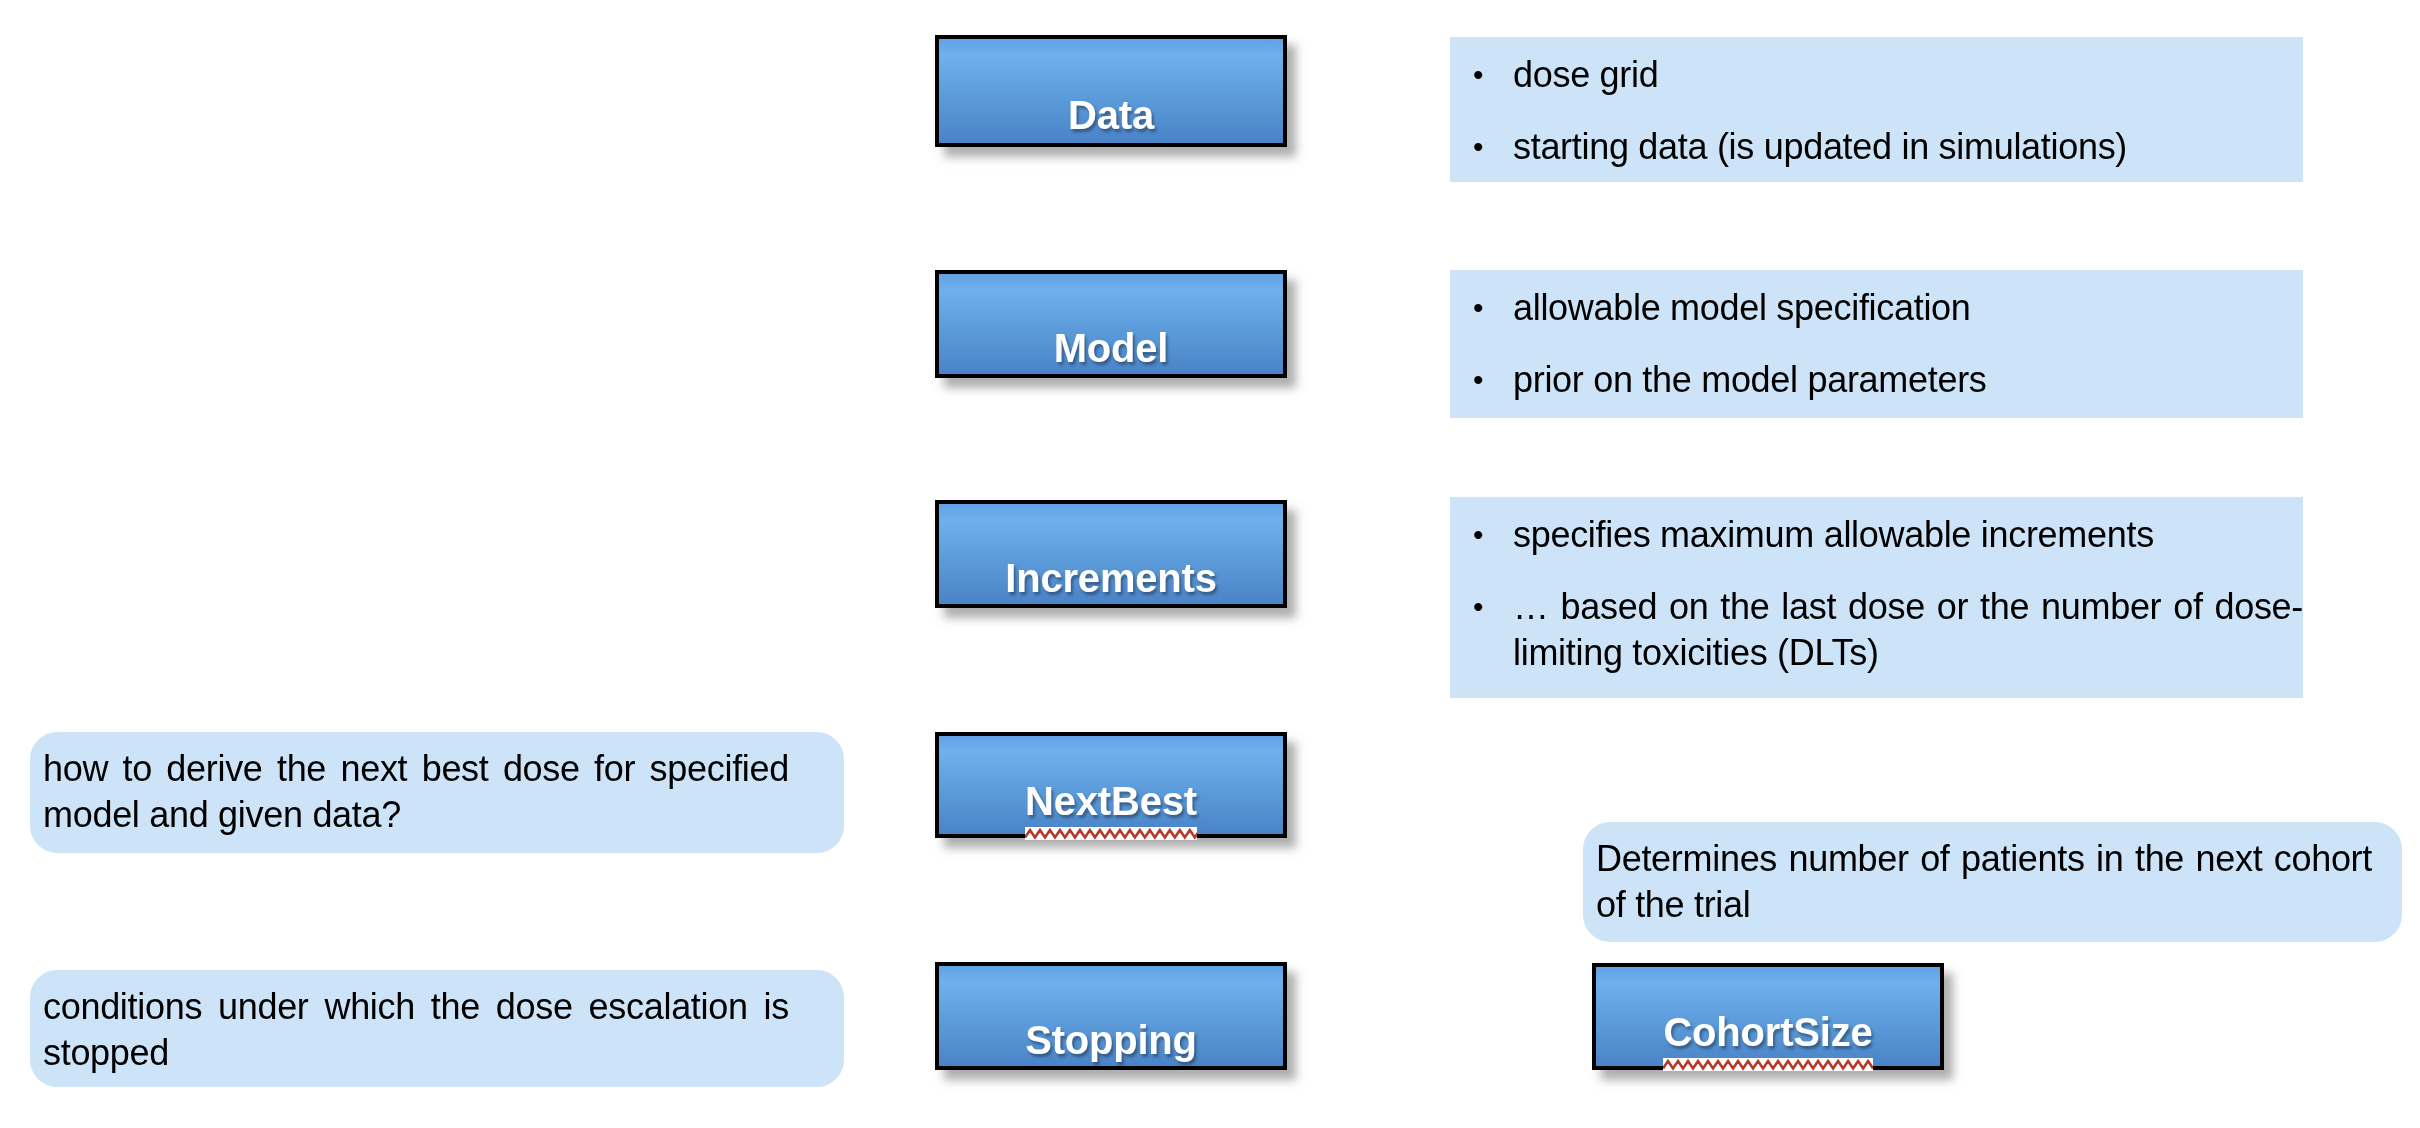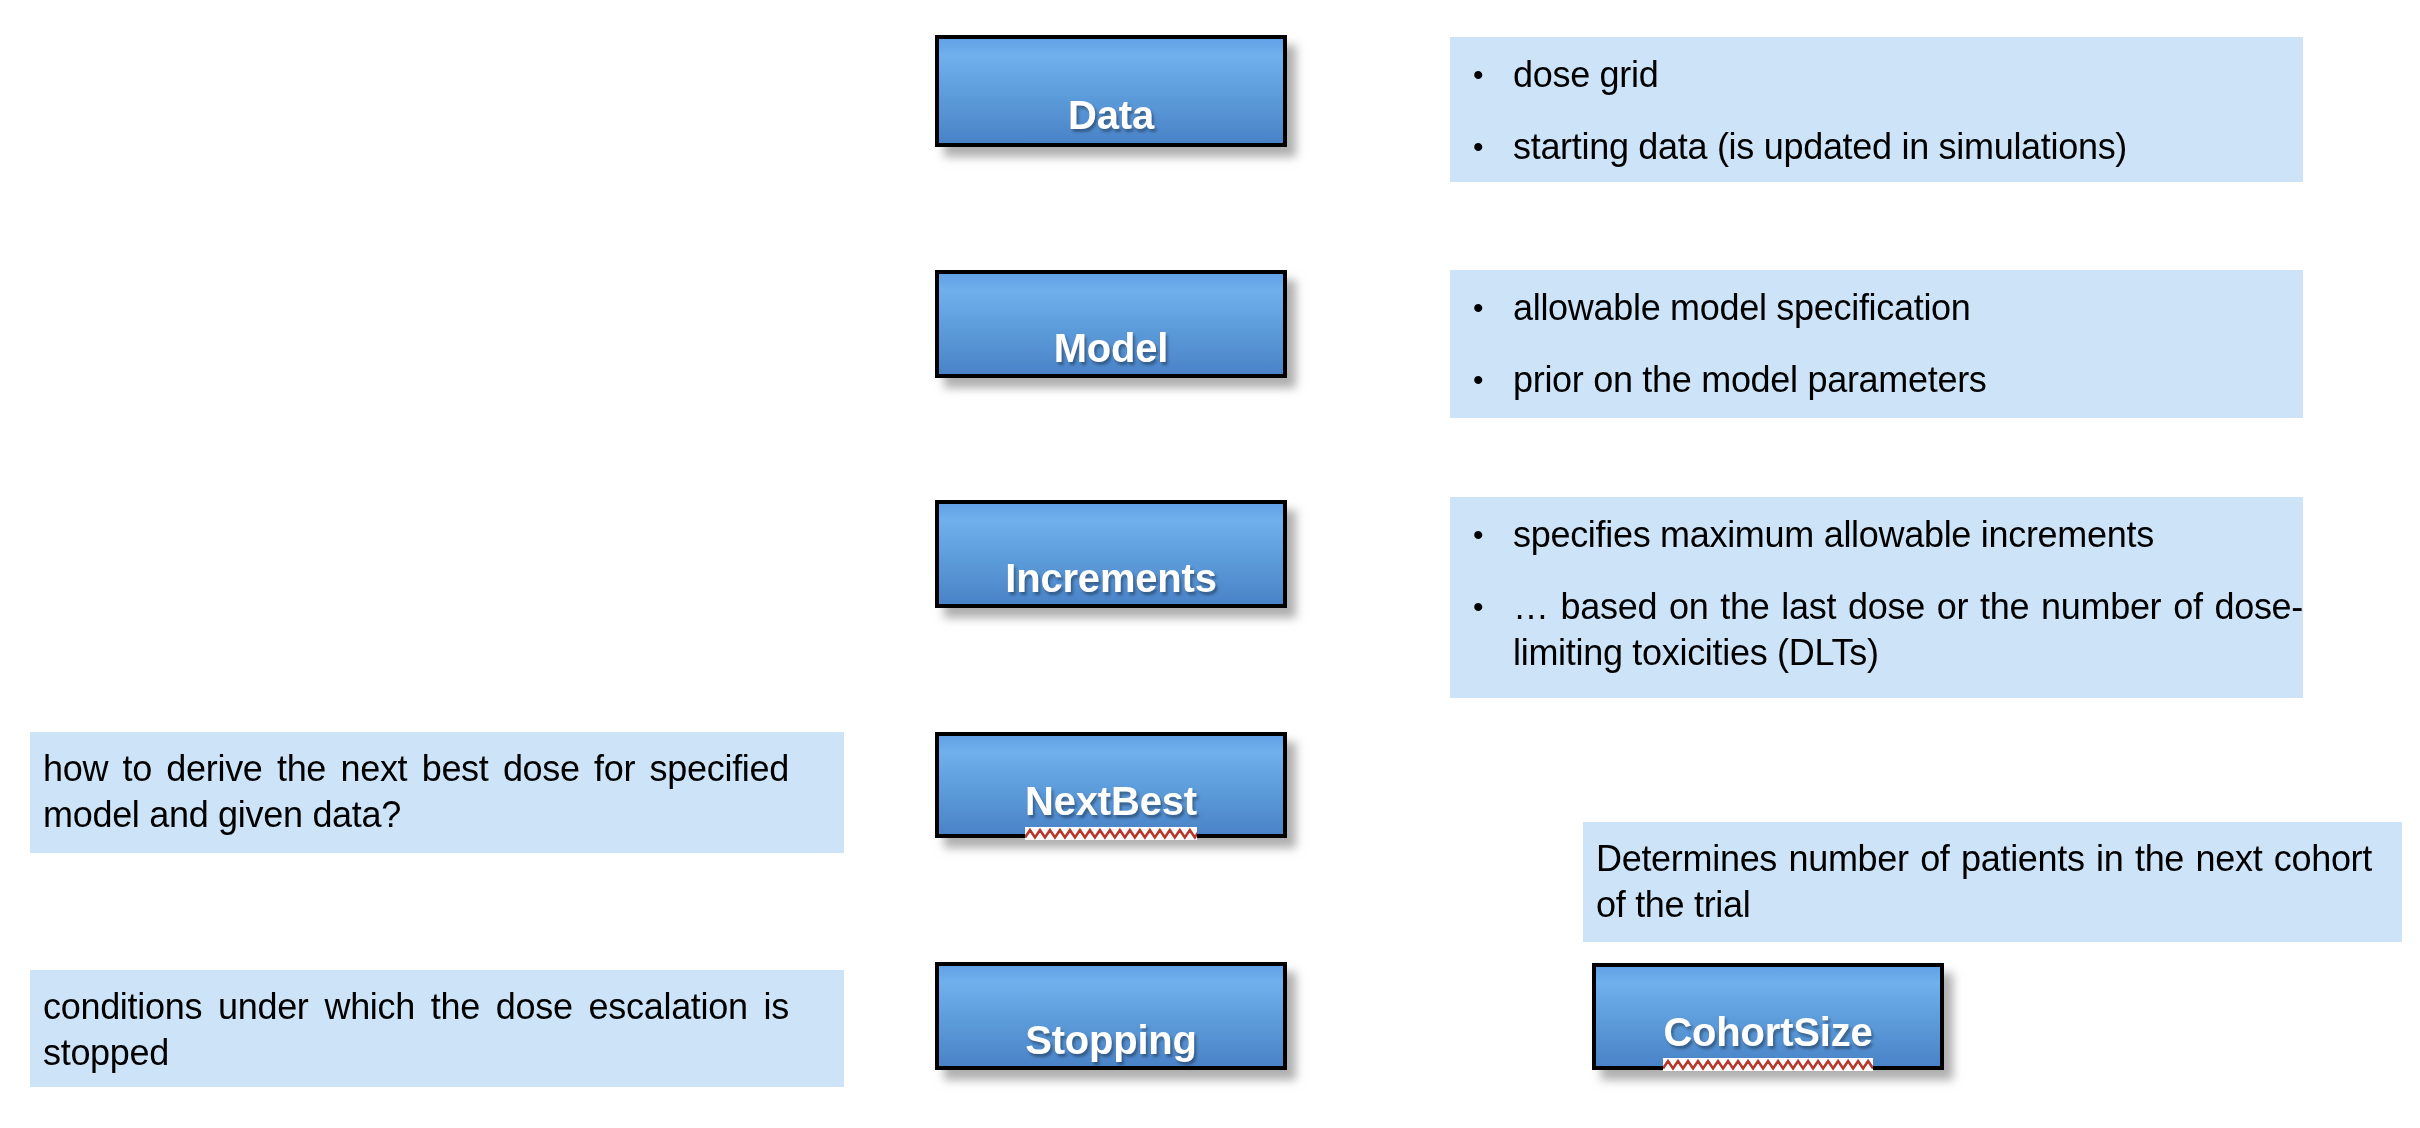--- a/index.html
+++ b/index.html
@@ -43,21 +43,21 @@
     font-size:36px;line-height:46px;letter-spacing:-0.3px;
   }
   .note.bullets{padding-top:15px;}
   .bullet-item{display:flex;align-items:flex-start;}
   .bullet-item + .bullet-item{margin-top:26px;}
   .bullet{
     width:63px;min-width:63px;box-sizing:border-box;padding-left:23px;
     font-size:30px;line-height:46px;
   }
   .bullet-text{flex:1;text-align:justify;}
-  .note.plain{padding:14px 55px 0 13px;text-align:justify;}
+  .note.plain{padding:14px 55px 0 13px;text-align:justify;border-radius:27px;}
   .note.plain.cs{padding:14px 30px 16px 13px;}
 </style>
 </head>
 <body>
 
 <div class="canvas">
 
   <div class="btn" style="left:935px;top:35px;height:112px">
     <span class="btn-label">Data</span>
   </div>

